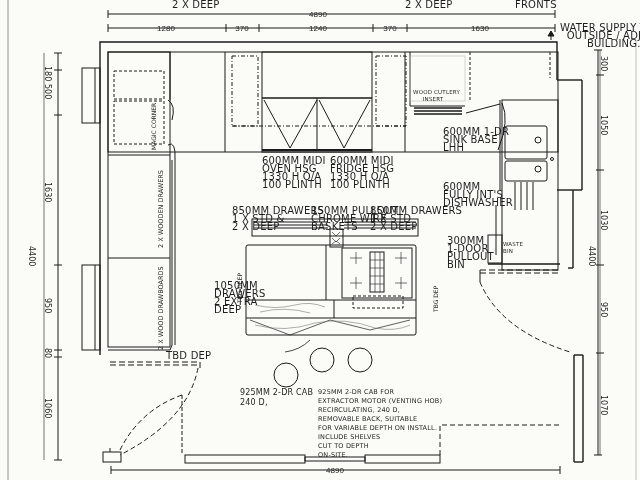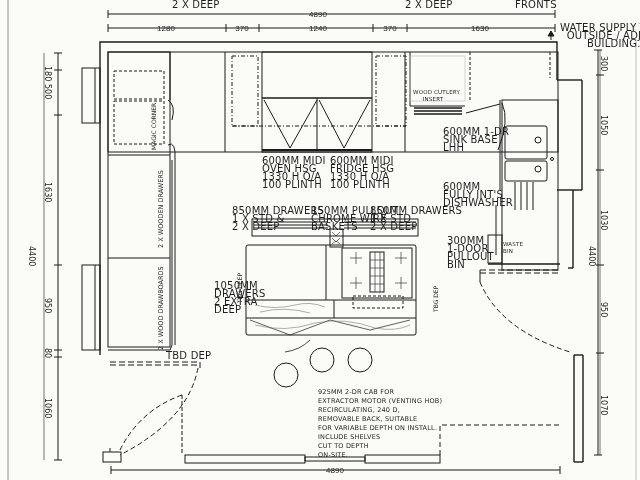--- a/index.html
+++ b/index.html
@@ -268,20 +268,22 @@
 2 x DEEP</div>
   <div class="hand" style="left:311px;top:207px;">150mm PULLOUT
 CHROME WIRE
 BASKETS</div>
   <div class="hand" style="left:370px;top:207px;">850mm DRAWERS
 1 x STD
 2 x DEEP</div>
   <div class="vtext" style="left:236px;top:303px;transform:rotate(-90deg);">TBG DEEP</div>
   <div class="vtext" style="left:432px;top:312px;transform:rotate(-90deg);">TBG DEP</div>
 
+  <div class="hand lg" style="left:240px;top:388px;">925mm 2-DR CAB
+240 D,</div>
   <div class="hand" style="left:318px;top:388px;font-size:6.5px;line-height:9px;">925mm 2-DR CAB FOR
 EXTRACTOR MOTOR (VENTING HOB)
 RECIRCULATING, 240 D,
 REMOVABLE BACK, SUITABLE
 FOR VARIABLE DEPTH ON INSTALL.
 INCLUDE SHELVES
 CUT TO DEPTH
 ON-SITE.</div>
 
 </div>

